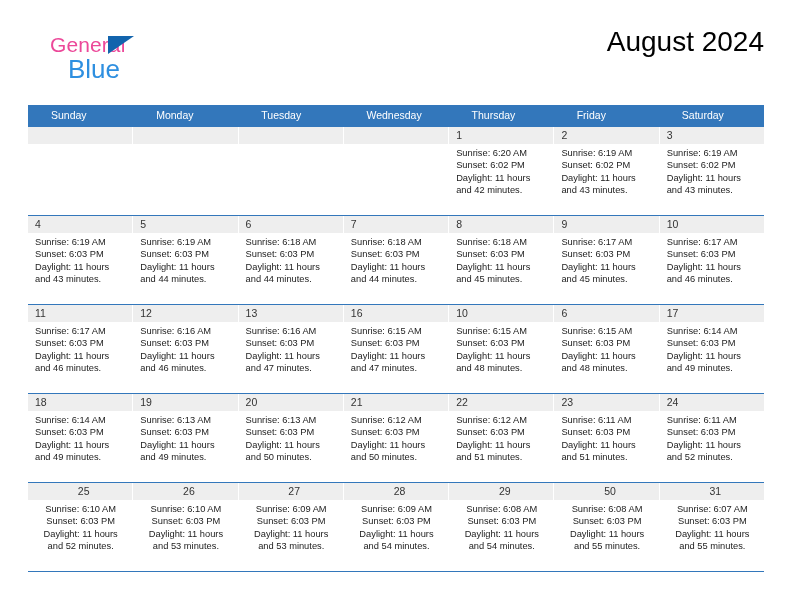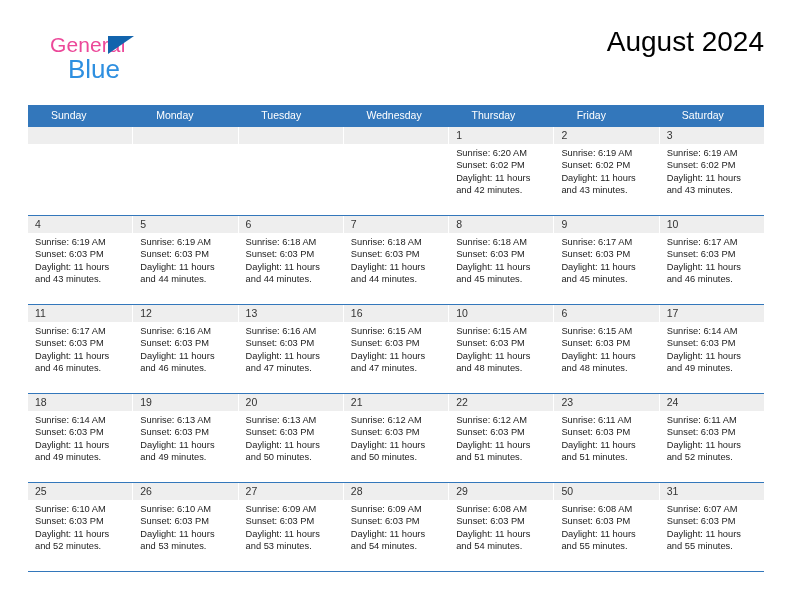--- a/index.html
+++ b/index.html
@@ -106,20 +106,21 @@
   }
   .week {
     display: flex;
     border-top: 1.5px solid #3377bb;
     height: 89px;
     box-sizing: border-box;
   }
   .week.last {
     border-bottom: 1.5px solid #3377bb;
     height: 90px;
+    text-align: center;
   }
   .day {
     flex: 1 1 0;
     box-sizing: border-box;
     border-right: 1px solid #ffffff;
     position: relative;
     overflow: hidden;
     background: #ffffff;
   }
   .day:last-child {

